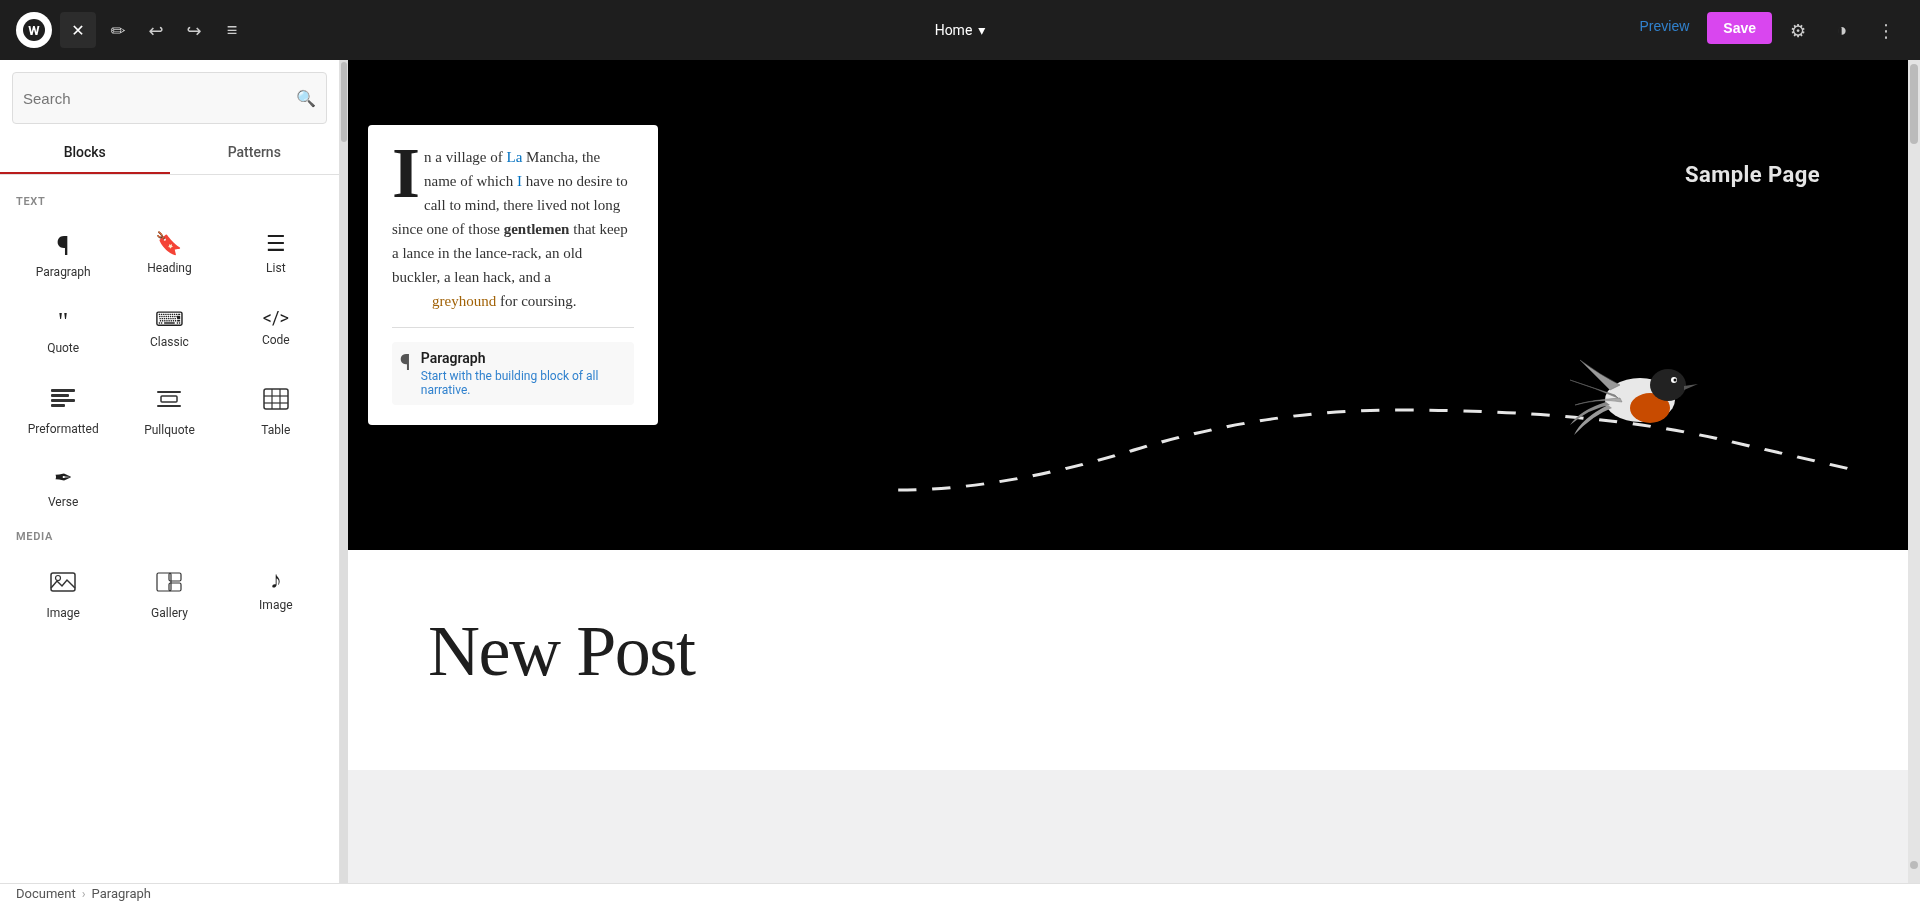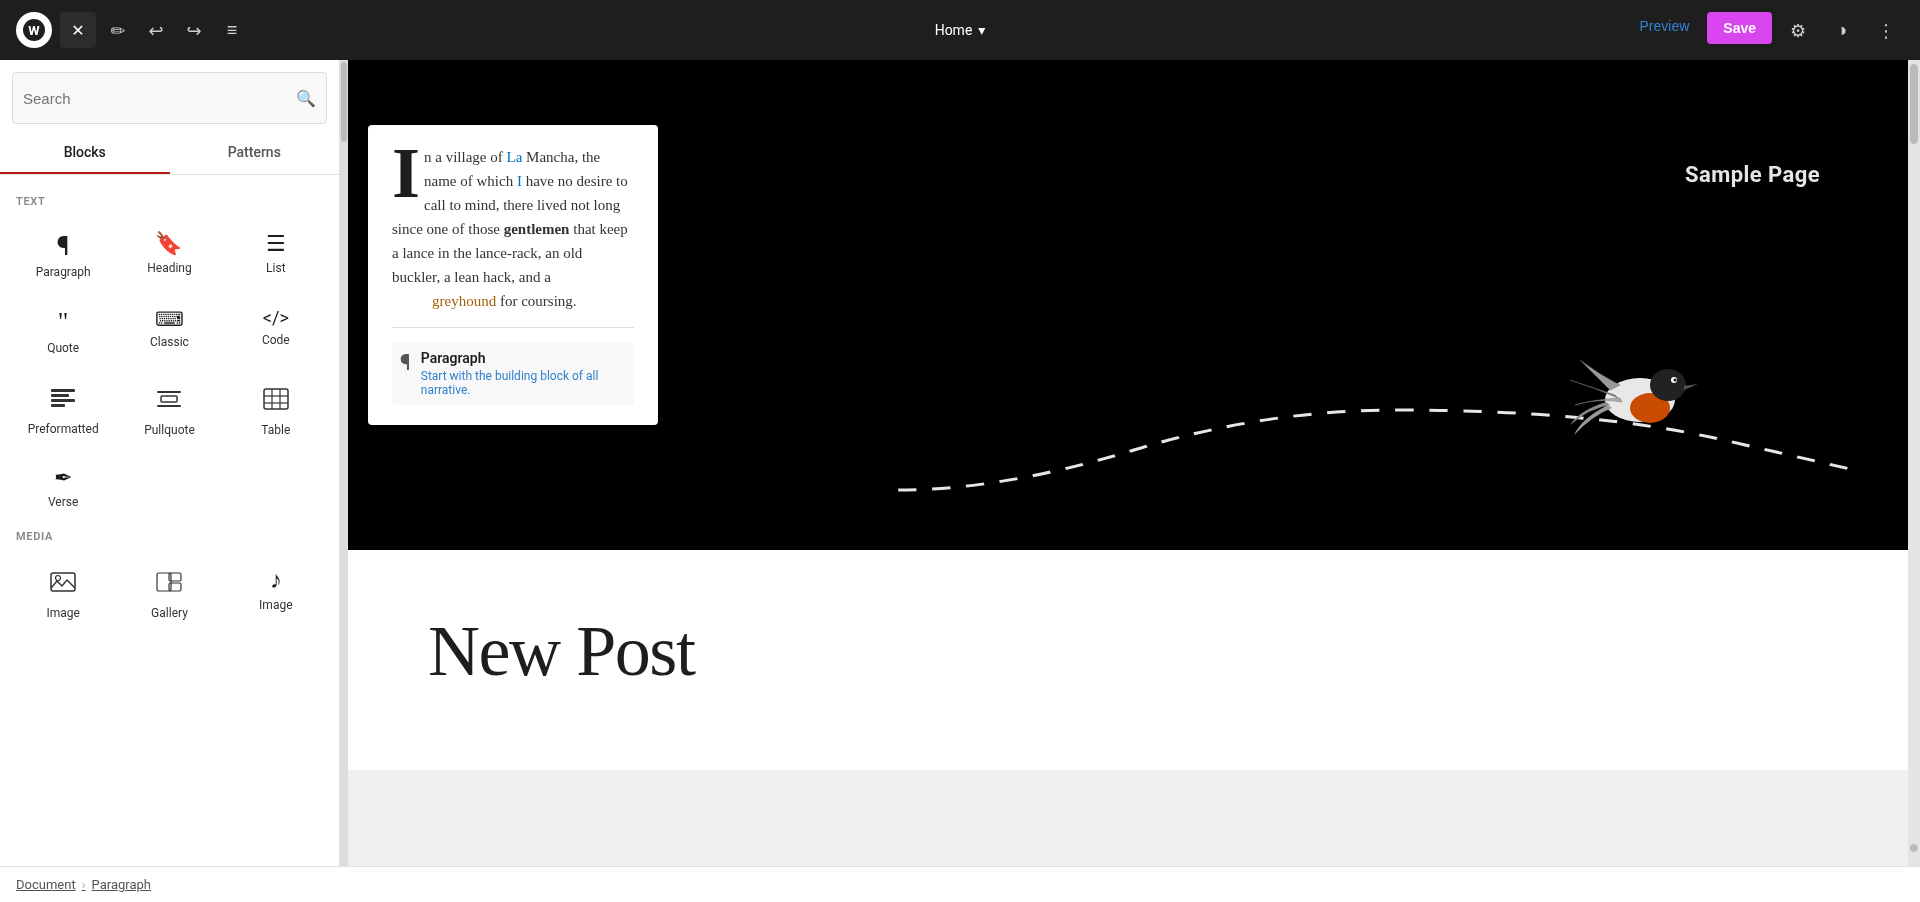--- a/index.html
+++ b/index.html
@@ -317,30 +317,29 @@
     .new-post-title {
       font-size: 72px;
       font-weight: 300;
       color: #1e1e1e;
       letter-spacing: -0.02em;
       font-family: Georgia, serif;
     }
 
     
     .bottom-bar {
-      height: 36px;
+      height: 19px;
       background: #fff;
       border-top: 1px solid #e0e0e0;
       display: flex;
       align-items: center;
       padding: 0 16px;
       font-size: 13px;
       color: #555;
       flex-shrink: 0;
-      text-decoration: underline;
     }
     .breadcrumb-sep {
       margin: 0 6px;
       color: #aaa;
     }
   </style>
 </head>
 <body>
 
 <div class="top-toolbar">

